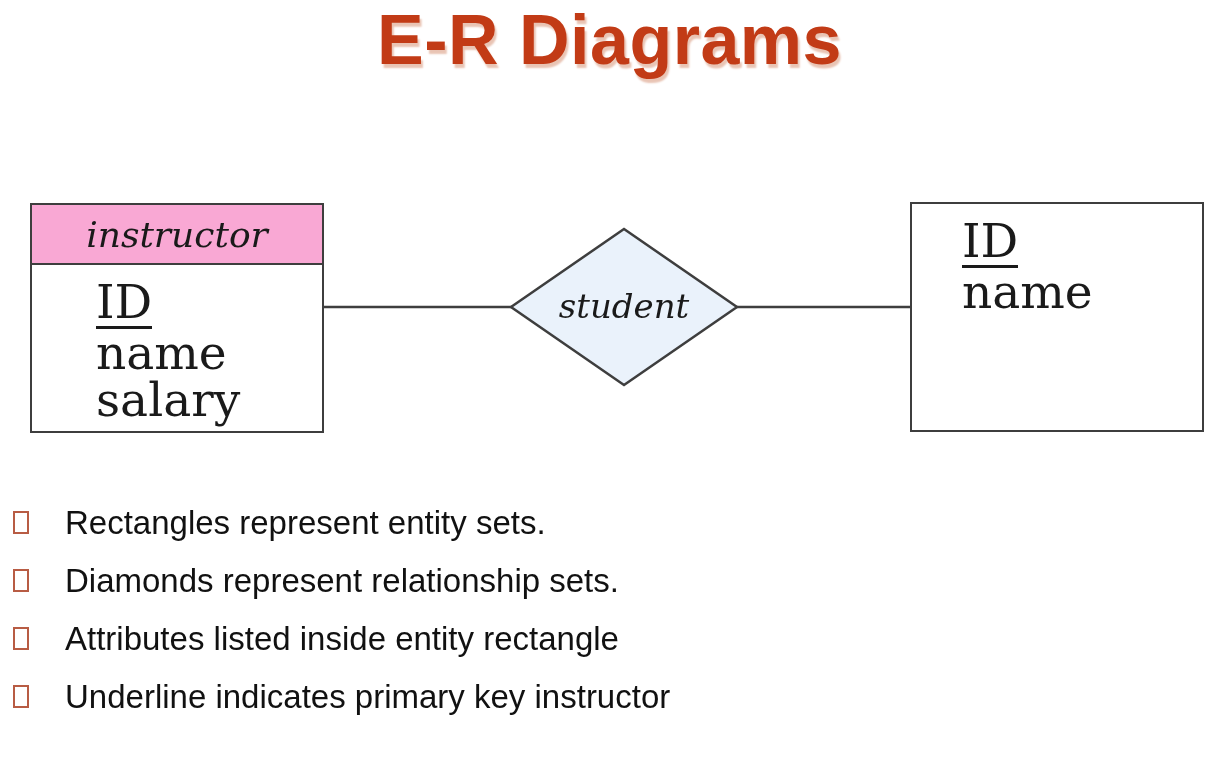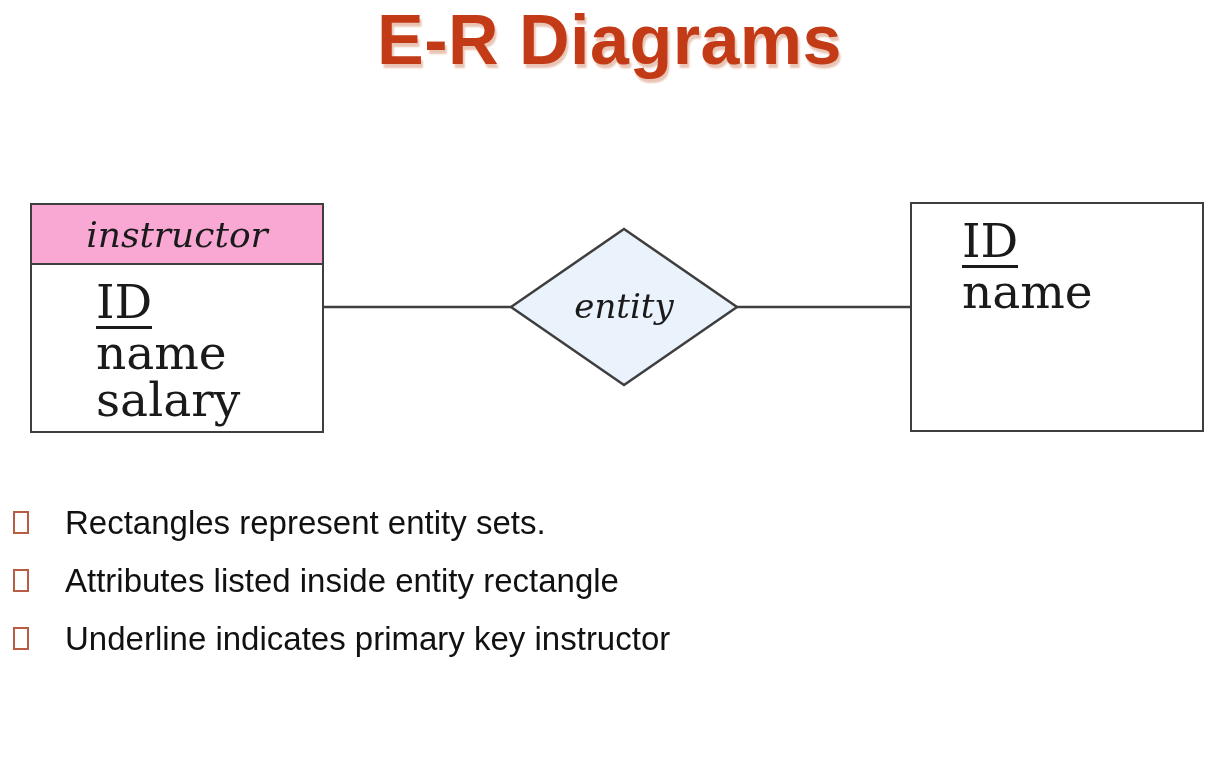--- a/index.html
+++ b/index.html
@@ -81,26 +81,30 @@
     </div>
   </div>
 
   <div class="entity entity-student">
     <div class="entity-body">
       <div><span class="pk">ID</span></div>
       <div>name</div>
     </div>
   </div>
 
-  <div class="diamond-label">entity</div>
+  <div class="diamond-label">student</div>
 
   <div class="bullets">
     <div class="bullet-item">
       <span class="bullet-square"></span>
       <span>Rectangles represent entity sets.</span>
+    </div>
+    <div class="bullet-item">
+      <span class="bullet-square"></span>
+      <span>Diamonds represent relationship sets.</span>
     </div>
     <div class="bullet-item">
       <span class="bullet-square"></span>
       <span>Attributes listed inside entity rectangle</span>
     </div>
     <div class="bullet-item">
       <span class="bullet-square"></span>
       <span>Underline indicates primary key instructor</span>
     </div>
   </div>

